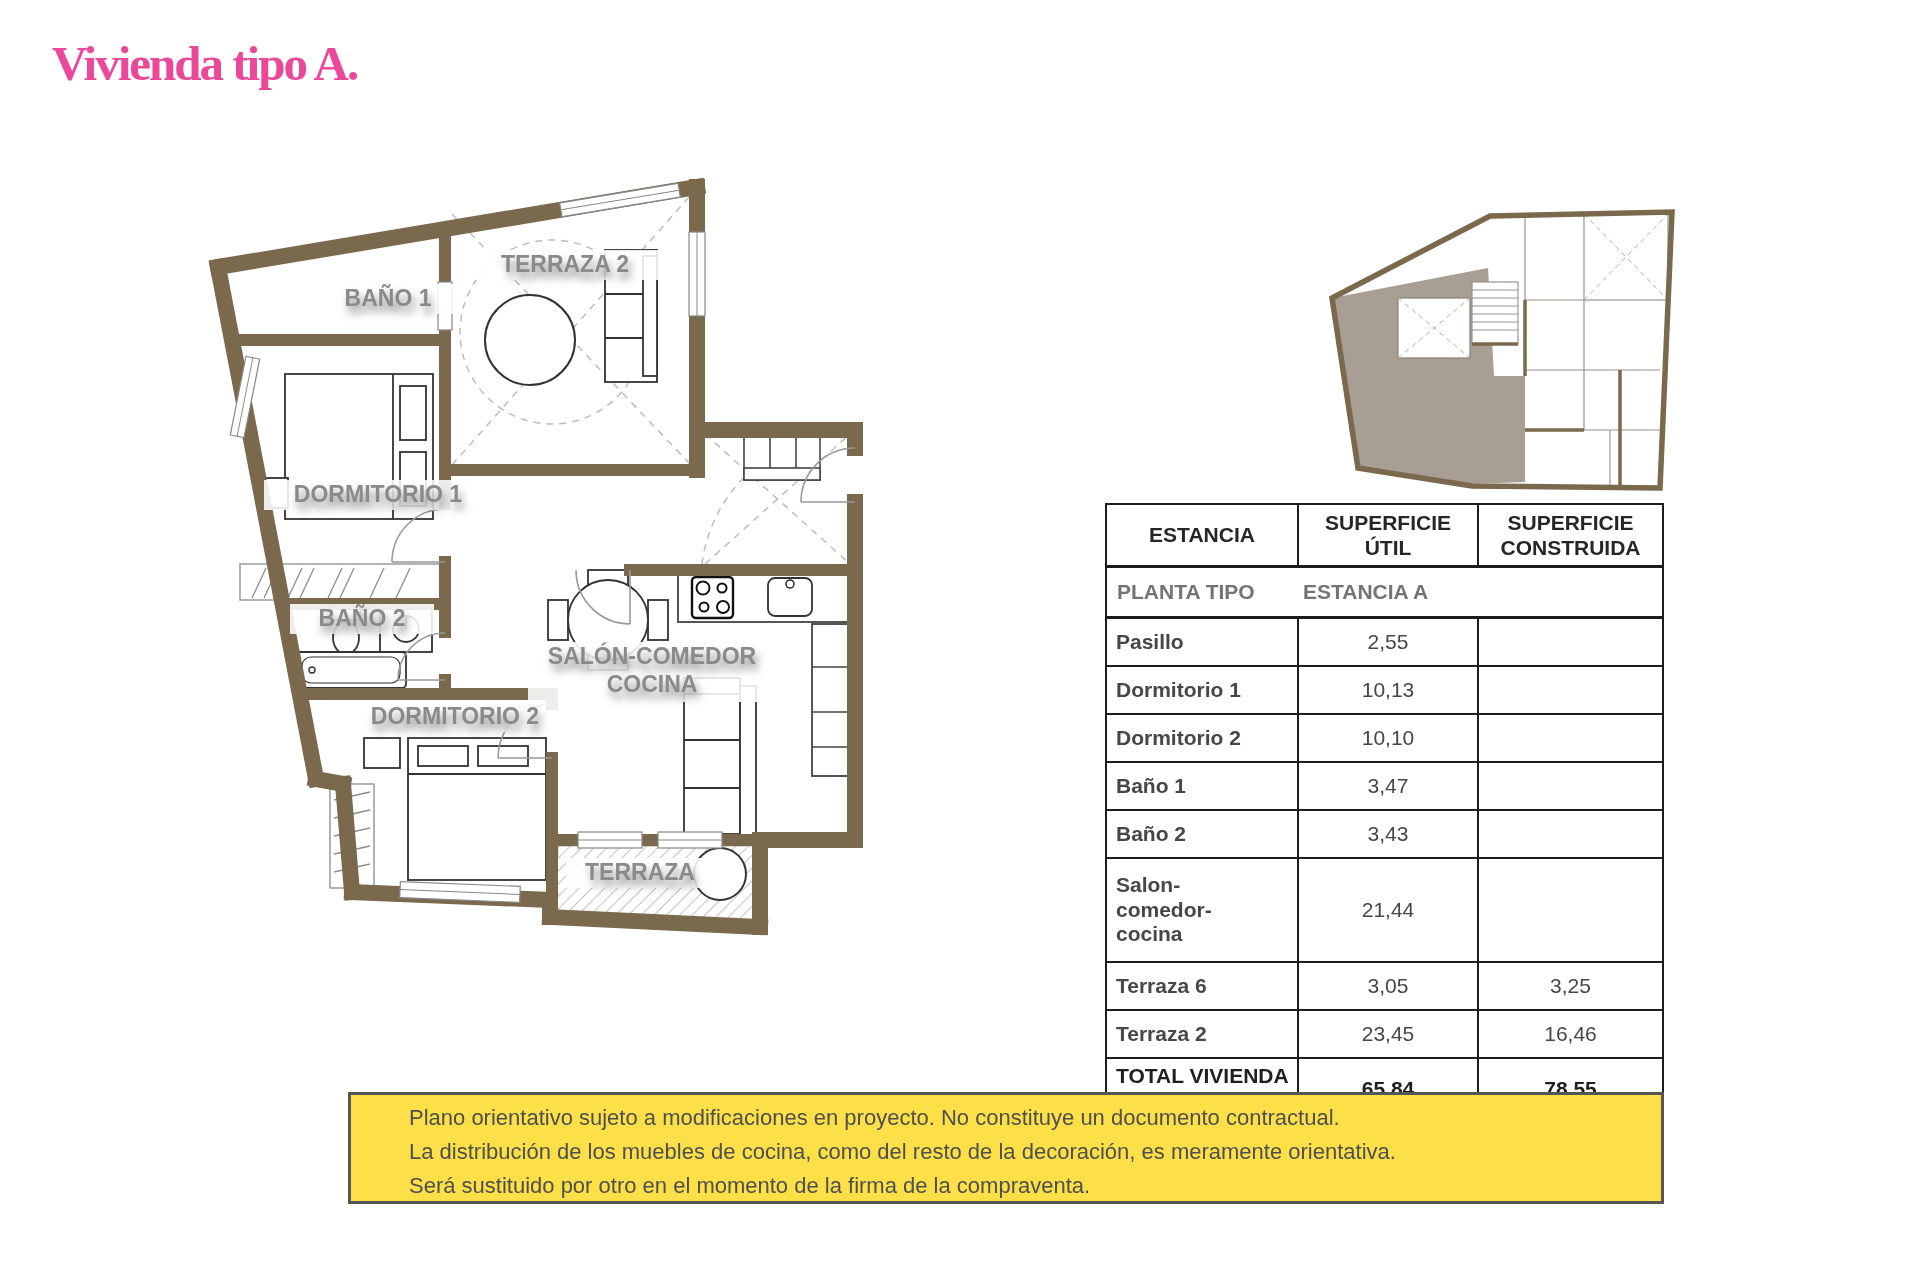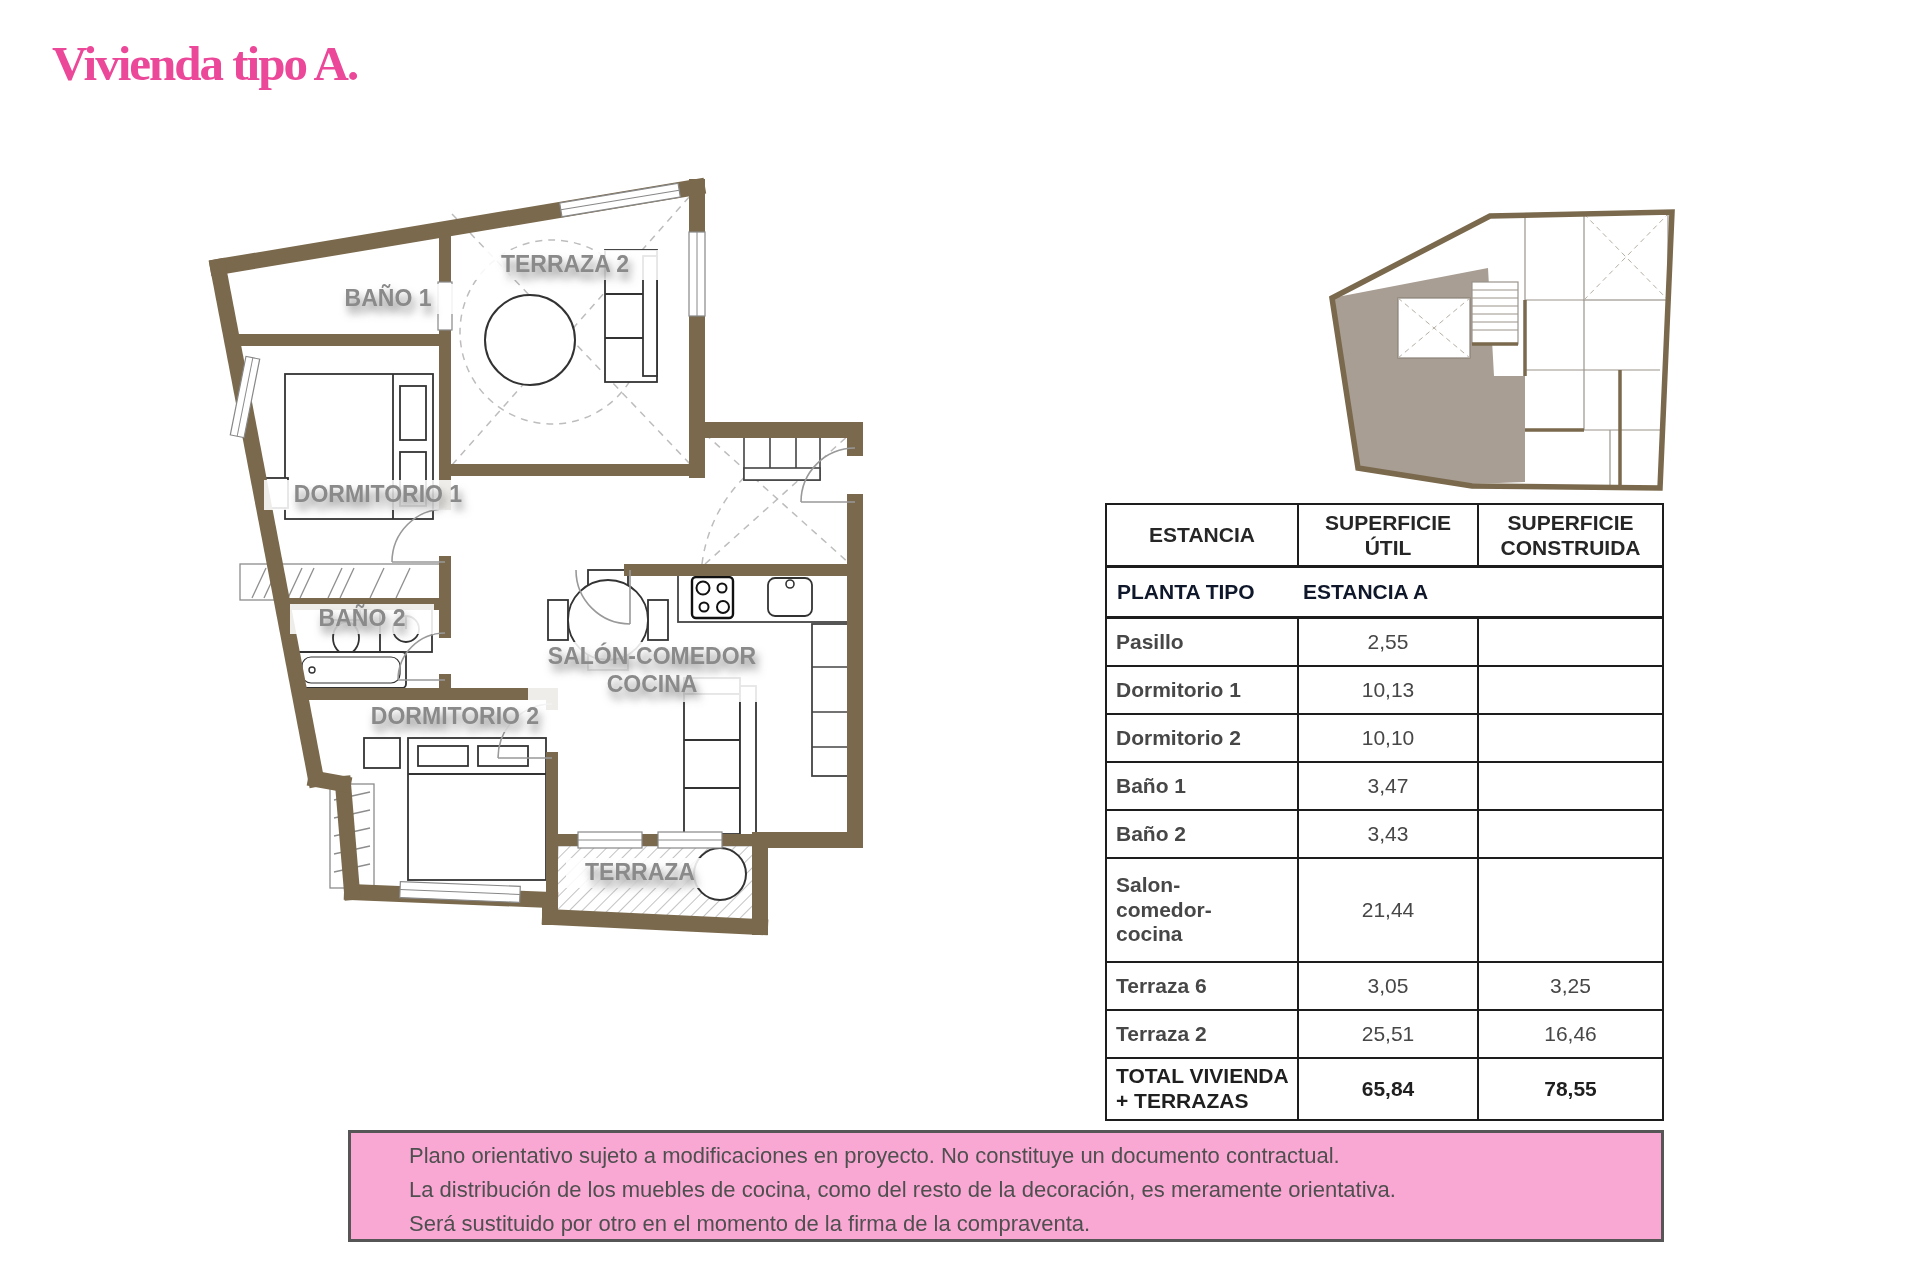--- a/index.html
+++ b/index.html
@@ -14,30 +14,30 @@
   
   #areas-table{left:1105px;top:503px;border-collapse:collapse;table-layout:fixed;
                width:557px;background:#fff;}
   #areas-table td,#areas-table th{border:2px solid #1d1d1d;vertical-align:middle;
                font-size:21px;color:#474747;overflow:hidden;}
   #areas-table th{font-weight:bold;color:#262626;text-align:center;
                white-space:pre-line;line-height:1.2;height:58px;
                border-bottom:3px solid #1d1d1d;}
   #areas-table td.name{text-align:left;padding-left:9px;white-space:pre-line;line-height:1.18;font-weight:bold;}
   #areas-table td.num{text-align:center;}
-  #areas-table tr.sub td{border-bottom:3px solid #1d1d1d;font-weight:bold;color:#0f172a;height:46px;}
+  #areas-table tr.sub td{border-bottom:3px solid #1d1d1d;font-weight:bold;color:#737373;height:46px;}
   .subrow{display:flex;align-items:center;}
   .subrow .s1{width:186px;padding-left:9px;}
   #areas-table tr.r td{height:44px;}
   #areas-table tr.tall td{height:100px;}
   #areas-table tr.total td{height:58px;font-weight:bold;color:#1f1f1f;}
 
   
-  #disclaimer{left:348px;top:1130px;width:1316px;height:112px;box-sizing:border-box;
-              border:3px solid #565656;padding:6px 10px 6px 58px;background:#f9a8d4;}
+  #disclaimer{left:348px;top:1092px;width:1316px;height:112px;box-sizing:border-box;
+              border:3px solid #565656;padding:6px 10px 6px 58px;background:#fde047;}
   #disclaimer p{margin:0;font-size:22px;line-height:34px;color:#4f4f4f;}
 
   
   .rlbl{font-family:"Liberation Sans",sans-serif;font-weight:bold;fill:#8a8a8a;
         filter:drop-shadow(3px 7px 4px rgba(45,45,45,0.55));}
 </style>
 </head>
 <body>
 
 <h1 id="title" class="abs">Vivienda tipo A.</h1>
@@ -355,21 +355,21 @@
     <td class="num">21,44</td>
     <td class="num"></td>
   </tr>
   <tr class="r">
     <td class="name">Terraza 6</td>
     <td class="num">3,05</td>
     <td class="num">3,25</td>
   </tr>
   <tr class="r">
     <td class="name">Terraza 2</td>
-    <td class="num">25,51</td>
+    <td class="num">23,45</td>
     <td class="num">16,46</td>
   </tr>
   <tr class="total">
     <td class="name">TOTAL VIVIENDA
 + TERRAZAS</td>
     <td class="num">65,84</td>
     <td class="num">78,55</td>
   </tr>
 </tbody>
   </table>

